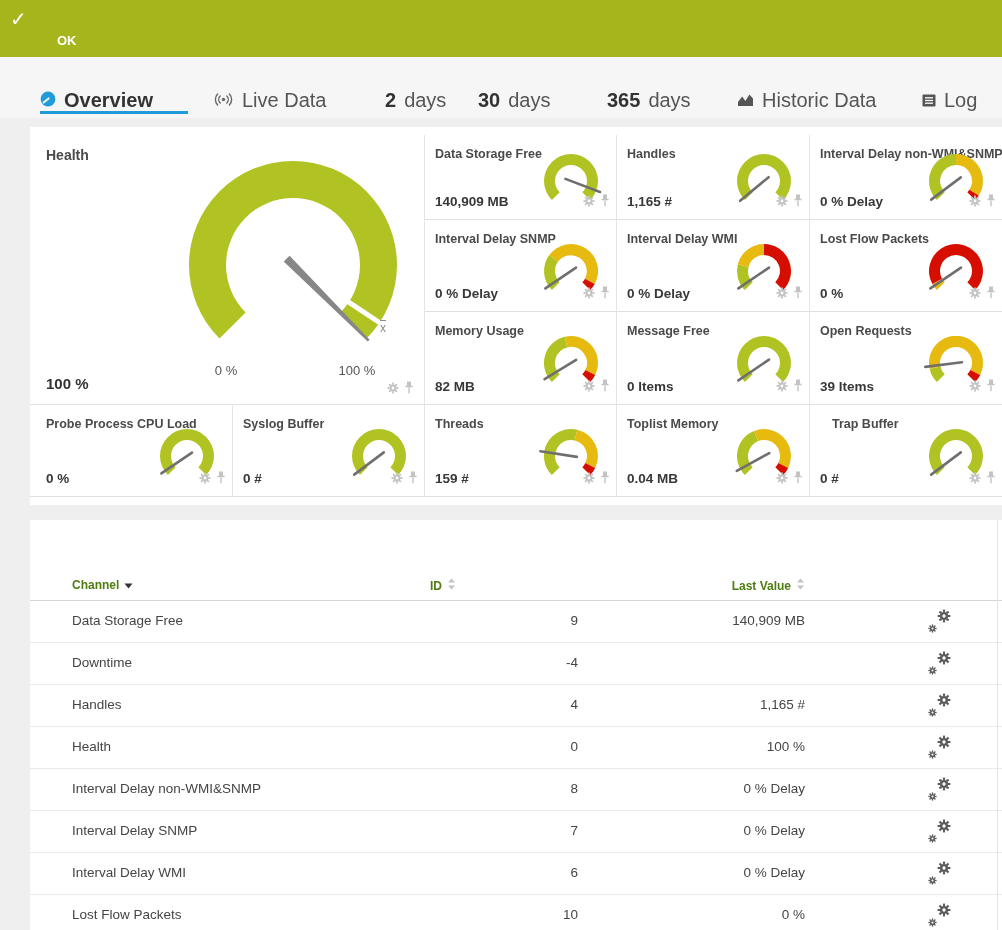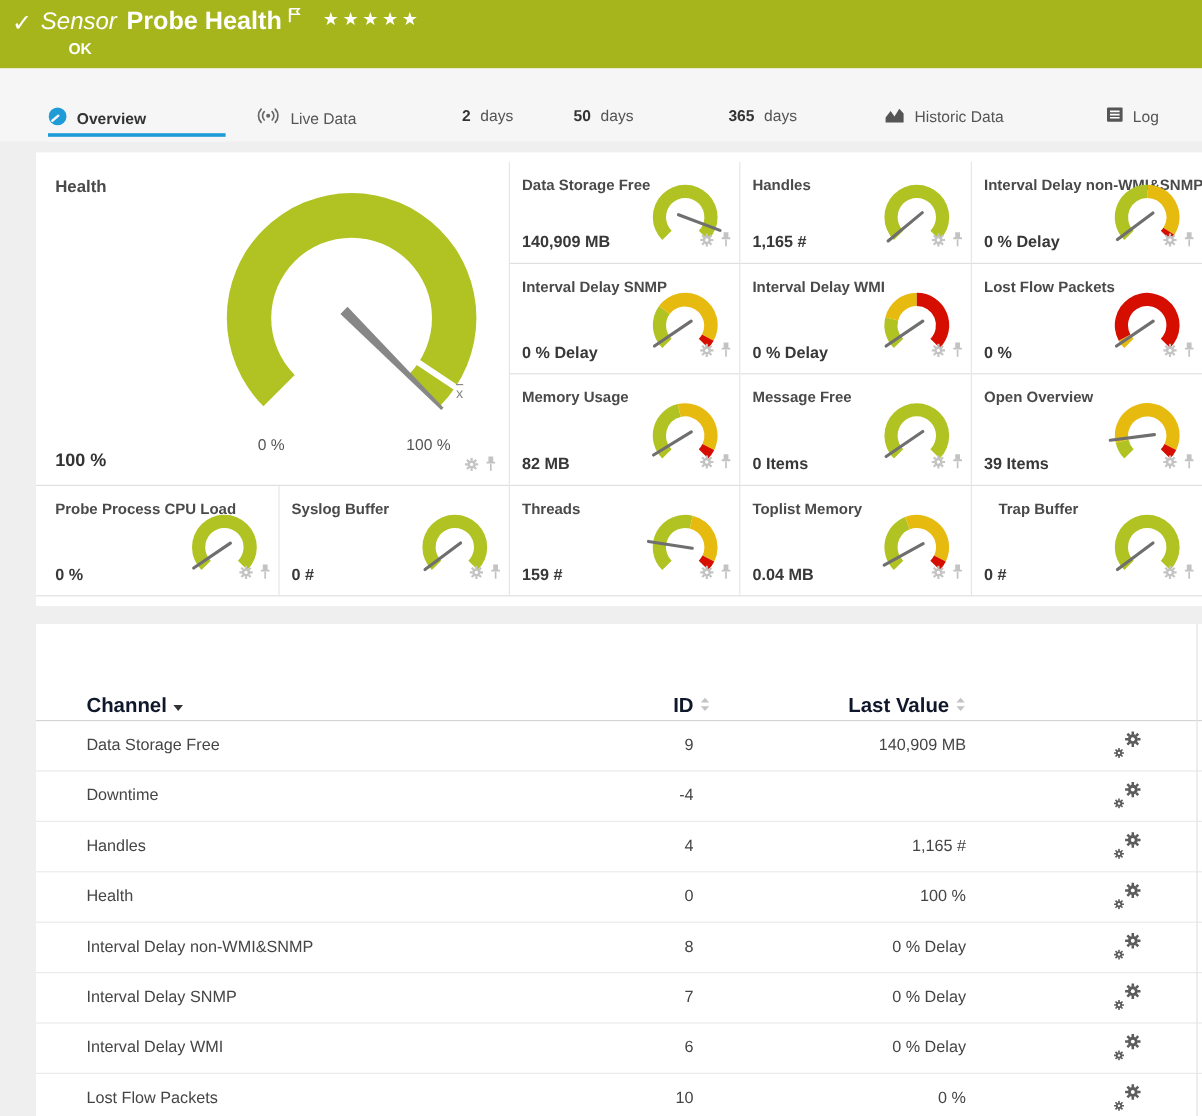--- a/index.html
+++ b/index.html
@@ -13,21 +13,21 @@
   .topbar{position:absolute;left:0;top:0;width:1002px;height:57px;background:var(--hdr-green,#a6b51c);color:#fff;}
   .topbar .check{position:absolute;left:10px;top:7px;font-size:20px;font-weight:bold;}
   .title-row{position:absolute;left:34px;top:4px;display:flex;align-items:flex-start;white-space:nowrap;}
   .sensor-type{font-style:italic;font-size:20px;padding-top:3px;}
   .sensor-title{font-weight:bold;font-size:21px;padding-top:2px;margin-left:8px;}
   .flag-ic{margin-left:5px;margin-top:2px;}
   .stars{margin-left:18px;margin-top:3px;font-size:15px;letter-spacing:3px;color:#fff;}
   .status-ok{position:absolute;left:57px;top:33px;font-size:13px;font-weight:bold;}
   
   .tabs{position:absolute;left:0;top:57px;width:1002px;height:61px;background:#f6f6f6;}
-  .tab{position:absolute;top:32px;display:flex;align-items:center;gap:8px;font-size:13px;color:#555;cursor:pointer;white-space:nowrap;}
+  .tab{position:absolute;top:32px;display:flex;align-items:center;gap:8px;font-size:20px;color:#555;cursor:pointer;white-space:nowrap;}
   .tab .num{font-weight:bold;color:#333;}
   .tab .unit{color:#555;margin-left:0px;}
   .tab-active{color:#333;font-weight:bold;}
   .tab-underline{position:absolute;left:40px;top:54px;width:148px;height:3px;background:var(--accent,#1f9cd7);}
   
   .card{position:absolute;left:30px;width:972px;background:#fff;}
   .gauges-card{top:127px;height:378px;}
   .table-card{top:520px;height:410px;}
   .table-card::after{content:'';position:absolute;right:4px;top:0;bottom:0;border-left:1px solid #e2e2e2;}
   
@@ -40,48 +40,37 @@
   
   .health-cell{position:absolute;left:0;top:8px;width:395px;height:270px;border-right:1px solid #e6e6e6;border-bottom:1px solid #e0e0e0;box-sizing:border-box;}
   .health-title{position:absolute;left:16px;top:12px;font-size:14px;font-weight:bold;color:#4a4a4a;}
   .health-min{position:absolute;left:166px;width:60px;top:228px;text-align:center;font-size:13px;color:#555;}
   .health-max{position:absolute;left:297px;width:60px;top:228px;text-align:center;font-size:13px;color:#555;}
   .health-value{position:absolute;left:16px;top:240px;font-size:15px;font-weight:bold;color:#333;}
   .avg-marker{position:absolute;left:350px;top:186px;font-size:12px;color:#8a8a8a;text-decoration:overline;}
   .health-icons{position:absolute;right:10px;bottom:6px;display:flex;gap:5px;align-items:center;}
   
   .thead{position:relative;height:80px;border-bottom:1px solid #d6d6d6;}
-  .th{position:absolute;top:58px;font-size:17px;font-weight:bold;color:#0f172a;display:flex;align-items:center;gap:5px;}
+  .th{position:absolute;top:58px;font-size:12px;font-weight:bold;color:#4d7c0f;display:flex;align-items:center;gap:5px;}
   .th-channel{left:42px;}
-  .th-id{left:400px;width:162px;justify-content:flex-end;}
+  .th-id{left:400px;width:162px;}
   .th-last{left:600px;width:175px;justify-content:flex-end;text-align:right;}
   .trow{position:relative;height:41px;border-bottom:1px solid #eaeaea;}
   .tc-channel{position:absolute;left:42px;top:12px;font-size:13.5px;color:#454545;white-space:nowrap;cursor:pointer;}
   .tc-id{position:absolute;left:400px;width:148px;top:12px;font-size:13.5px;color:#454545;text-align:right;}
   .tc-last{position:absolute;left:600px;width:175px;top:12px;font-size:13.5px;color:#454545;text-align:right;}
   .tc-gear{position:absolute;left:898px;top:8px;width:28px;height:24px;cursor:pointer;}
   .tc-gear .g-big{position:absolute;left:9px;top:0px;}
   .tc-gear .g-sml{position:absolute;left:0px;top:10px;}
 </style>
 </head>
 <body>
 
 <div class="topbar">
   <span class="check">✓</span>
-  <div class="title-row">
-    <span class="sensor-type">Sensor</span>
-    <span class="sensor-title">Probe Health</span>
-    <span class="flag-ic">
-      <svg width="11" height="13" viewBox="0 0 11 13">
-          <path d="M1.5,1 V12.5" stroke="#fff" stroke-width="1.6" fill="none"></path>
-          <path d="M2.2,1.3 H9.3 L7.2,3.6 9.3,5.9 H2.2 Z" fill="none" stroke="#fff" stroke-width="1.2"></path>
-        </svg>
-    </span>
-    <span class="stars">★★★★★</span>
-  </div>
   <div class="status-ok">OK</div>
 </div>
 
 <div class="tabs">
   <div class="tab tab-active" style="left:40px">
     <span>
       <svg width="16" height="16" viewBox="0 0 16 16">
           <circle cx="8" cy="8" r="7.4" fill="var(--accent,#1f9cd7)"></circle>
           <line x1="8.6" y1="7.4" x2="3.6" y2="11.6" stroke="#f6f6f6" stroke-width="2" stroke-linecap="round"></line>
         </svg>
@@ -98,21 +87,21 @@
           <path d="M16.4,2 a8,8 0 0 1 0,11"></path>
         </svg>
     </span>
     <span>Live Data</span>
   </div>
   <div class="tab" style="left:385px">
     <span class="num">2</span>
     <span class="unit">days</span>
   </div>
   <div class="tab" style="left:478px">
-    <span class="num">50</span>
+    <span class="num">30</span>
     <span class="unit">days</span>
   </div>
   <div class="tab" style="left:607px">
     <span class="num">365</span>
     <span class="unit">days</span>
   </div>
   <div class="tab" style="left:737px">
     <span>
       <svg width="17" height="14" viewBox="0 0 17 14">
           <path d="M1,13 V9 L5.2,3.6 8.4,8 12.4,1.6 16,5.6 V13 Z" fill="#555"></path>
@@ -377,21 +366,21 @@
             <circle cx="6" cy="6" r="3.5" fill="#c3c3c3"></circle>
             <circle cx="6" cy="6" r="1.4" fill="#fff"></circle>
           </svg></span>
         <span><svg width="10" height="13" viewBox="0 0 10 13">
             <path d="M3,0.5 h4 v4.2 h1.6 v1.6 H1.4 V4.7 H3 Z" fill="#c3c3c3"></path>
             <line x1="5" y1="6.5" x2="5" y2="12.2" stroke="#c3c3c3" stroke-width="1.4"></line>
           </svg></span>
       </span>
     </div>
     <div class="gcell noright" style="left: 780px; top: 185px; width: 192px; height: 93px;">
-      <div class="gtitle" style="left:10px">Open Overview</div>
+      <div class="gtitle" style="left:10px">Open Requests</div>
       <svg class="gsvg" style="left:102px;top:17px" width="84" height="70" viewBox="0 0 84 70">
         <path d="M24.9,53.1 A27,27 0 0 1 17.7,39.9 L28.4,37.5 A16,16 0 0 0 32.7,45.3 Z" fill="#b0c322"></path>
         <path d="M17.7,39.9 A27,27 0 1 1 68.2,45.9 L58.4,41.0 A16,16 0 1 0 28.4,37.5 Z" fill="#e7ba10"></path>
         <path d="M68.2,45.9 A27,27 0 0 1 63.1,53.1 L55.3,45.3 A16,16 0 0 0 58.4,41.0 Z" fill="#d60e00"></path>
         <line x1="50.0" y1="33.2" x2="13.2" y2="37.9" stroke="#6f6f6f" stroke-width="2.6" stroke-linecap="round"></line>
       </svg>
       <div class="gvalue" style="left:10px">39 Items</div>
       <span class="gicons">
         <span><svg width="12" height="12" viewBox="0 0 12 12">
             <line x1="6.0" y1="2.8" x2="6.0" y2="0.5" stroke="#c3c3c3" stroke-width="1.8"></line>

